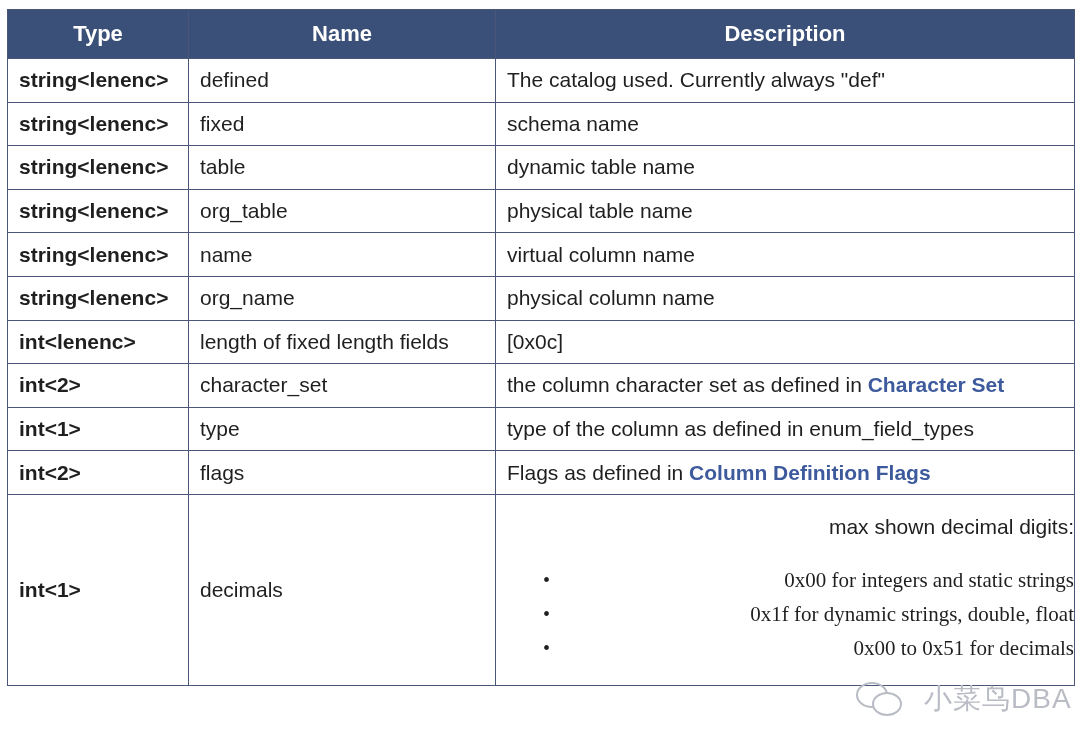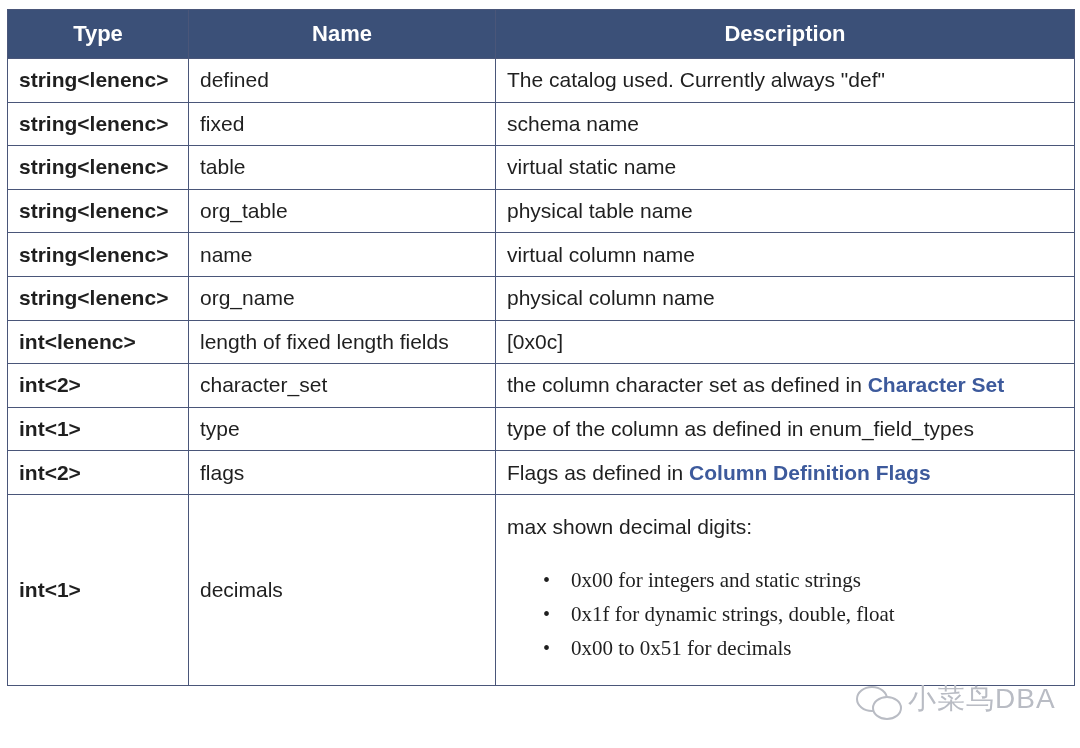--- a/index.html
+++ b/index.html
@@ -8,26 +8,26 @@
   table.defs { position: absolute; left: 7px; top: 9px; border-collapse: collapse;
                width: 1067px; table-layout: fixed; }
   table.defs th, table.defs td { border: 1.5px solid #4a5679; }
   table.defs th { background: #3b5078; color: #ffffff; font-weight: bold; font-size: 22px;
                   height: 48px; padding: 0; text-align: center; }
   table.defs td { font-size: 21px; color: #1f1f1f; height: 42.6px; padding: 0 0 0 11px;
                   vertical-align: middle; white-space: nowrap; margin-top: 36px; }
   td.type { color: #3d5a9c; font-weight: bold; font-size: 20px; padding-left: 11px; }
   a.link { color: #3d5a9c; text-decoration: none; font-weight: bold; text-align: right; }
   tr.tall td { height: 190px; }
-  td.desc-multi { vertical-align: top; padding-top: 10px; }
+  td.desc-multi { vertical-align: top; padding-top: 10px; text-align: right; }
   ul.bullets { margin: 24px 0 0 0; padding-left: 64px; list-style: none; font-family: Liberation Serif, serif; }
   ul.bullets li { position: relative; line-height: 34px; }
   ul.bullets li::before { content: "\2022"; position: absolute; left: -28px; top: 0; font-size: 20px; }
   .watermark { position: absolute; left: 856px; top: 680px; font-size: 28px;
-               color: #b9bcc4; letter-spacing: 1px; display: flex; align-items: flex-end; gap: 6px; }
+               color: #b9bcc4; letter-spacing: 1px; display: flex; align-items: flex-start; gap: 22px; }
   .wm-icon { width: 46px; height: 34px; position: relative; }
   .wm-icon .b1 { position: absolute; left: 0; top: 2px; width: 28px; height: 22px;
                  border: 2px solid #b9bcc4; border-radius: 50%; }
   .wm-icon .b2 { position: absolute; left: 16px; top: 12px; width: 26px; height: 20px;
                  border: 2px solid #b9bcc4; border-radius: 50%; background: #fff; }
 </style>
 </head>
 <body>
 
 <table class="defs">
@@ -50,21 +50,21 @@
       <td>The catalog used. Currently always "def"</td>
     </tr>
     <tr>
       <td class="type">string&lt;lenenc&gt;</td>
       <td>fixed</td>
       <td>schema name</td>
     </tr>
     <tr>
       <td class="type">string&lt;lenenc&gt;</td>
       <td>table</td>
-      <td>virtual static name</td>
+      <td>dynamic table name</td>
     </tr>
     <tr>
       <td class="type">string&lt;lenenc&gt;</td>
       <td>org_table</td>
       <td>physical table name</td>
     </tr>
     <tr>
       <td class="type">string&lt;lenenc&gt;</td>
       <td>name</td>
       <td>virtual column name</td>

